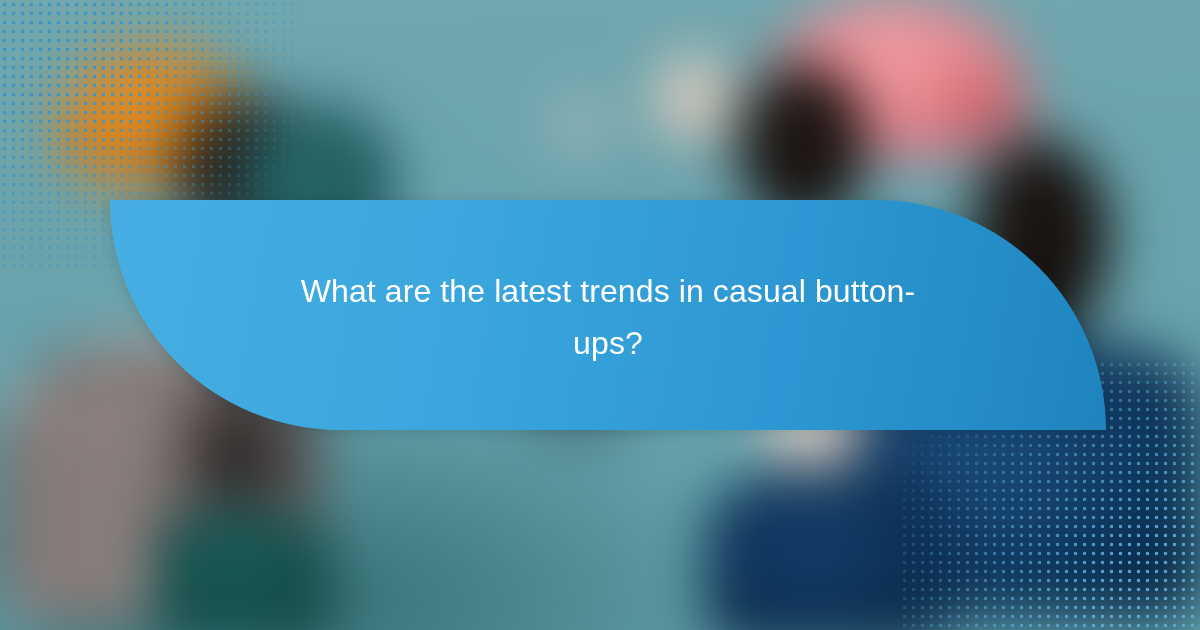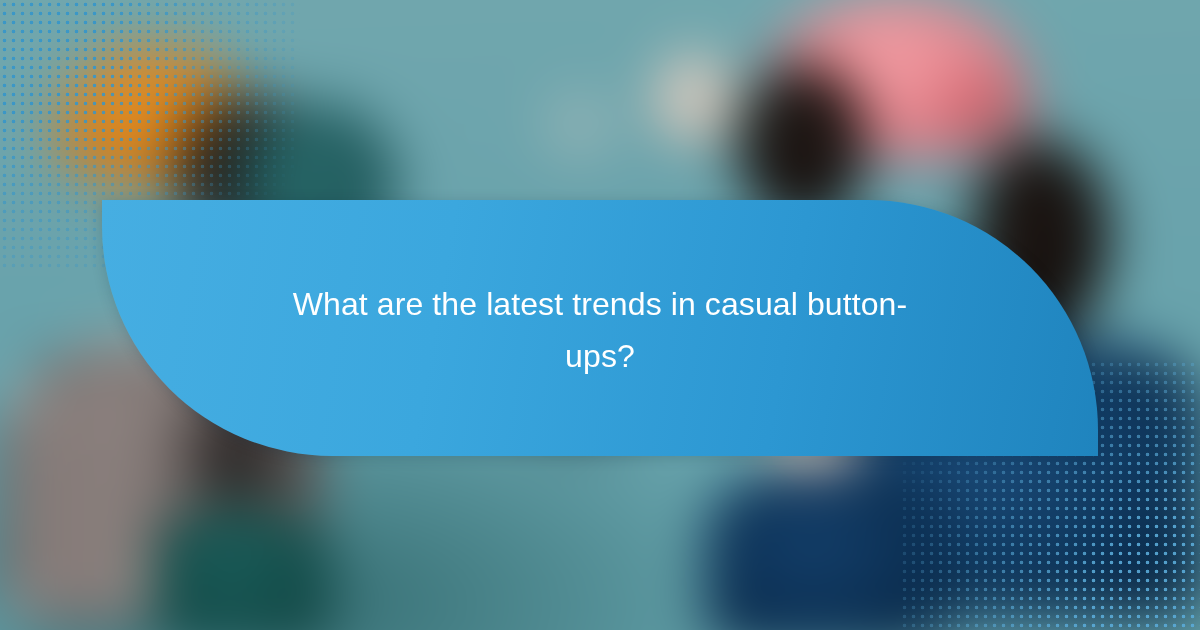--- a/index.html
+++ b/index.html
@@ -174,24 +174,24 @@
     background-image:
       radial-gradient(circle at center, rgba(90,170,215,0.9) 1.5px, rgba(90,170,215,0) 2.1px);
     background-size: 9px 9px;
     -webkit-mask-image: radial-gradient(circle at 100% 100%, #000 0%, #000 28%, rgba(0,0,0,0.55) 58%, rgba(0,0,0,0) 88%);
     mask-image: radial-gradient(circle at 100% 100%, #000 0%, #000 28%, rgba(0,0,0,0.55) 58%, rgba(0,0,0,0) 88%);
   }
 
   
   .banner {
     position: absolute;
-    left: 102px;
+    left: 110px;
     top: 200px;
     width: 996px;
-    height: 256px;
+    height: 230px;
     background: linear-gradient(100deg, #46aee2 0%, #3ba7de 34%, #2c97d2 68%, #1f84be 100%);
     border-radius: 0 0 0 0;
     border-top-right-radius: 230px 230px;
     border-bottom-left-radius: 230px 230px;
     display: flex;
     align-items: center;
     justify-content: center;
     box-shadow: 0 2px 14px rgba(8,40,62,0.18);
   }
 

